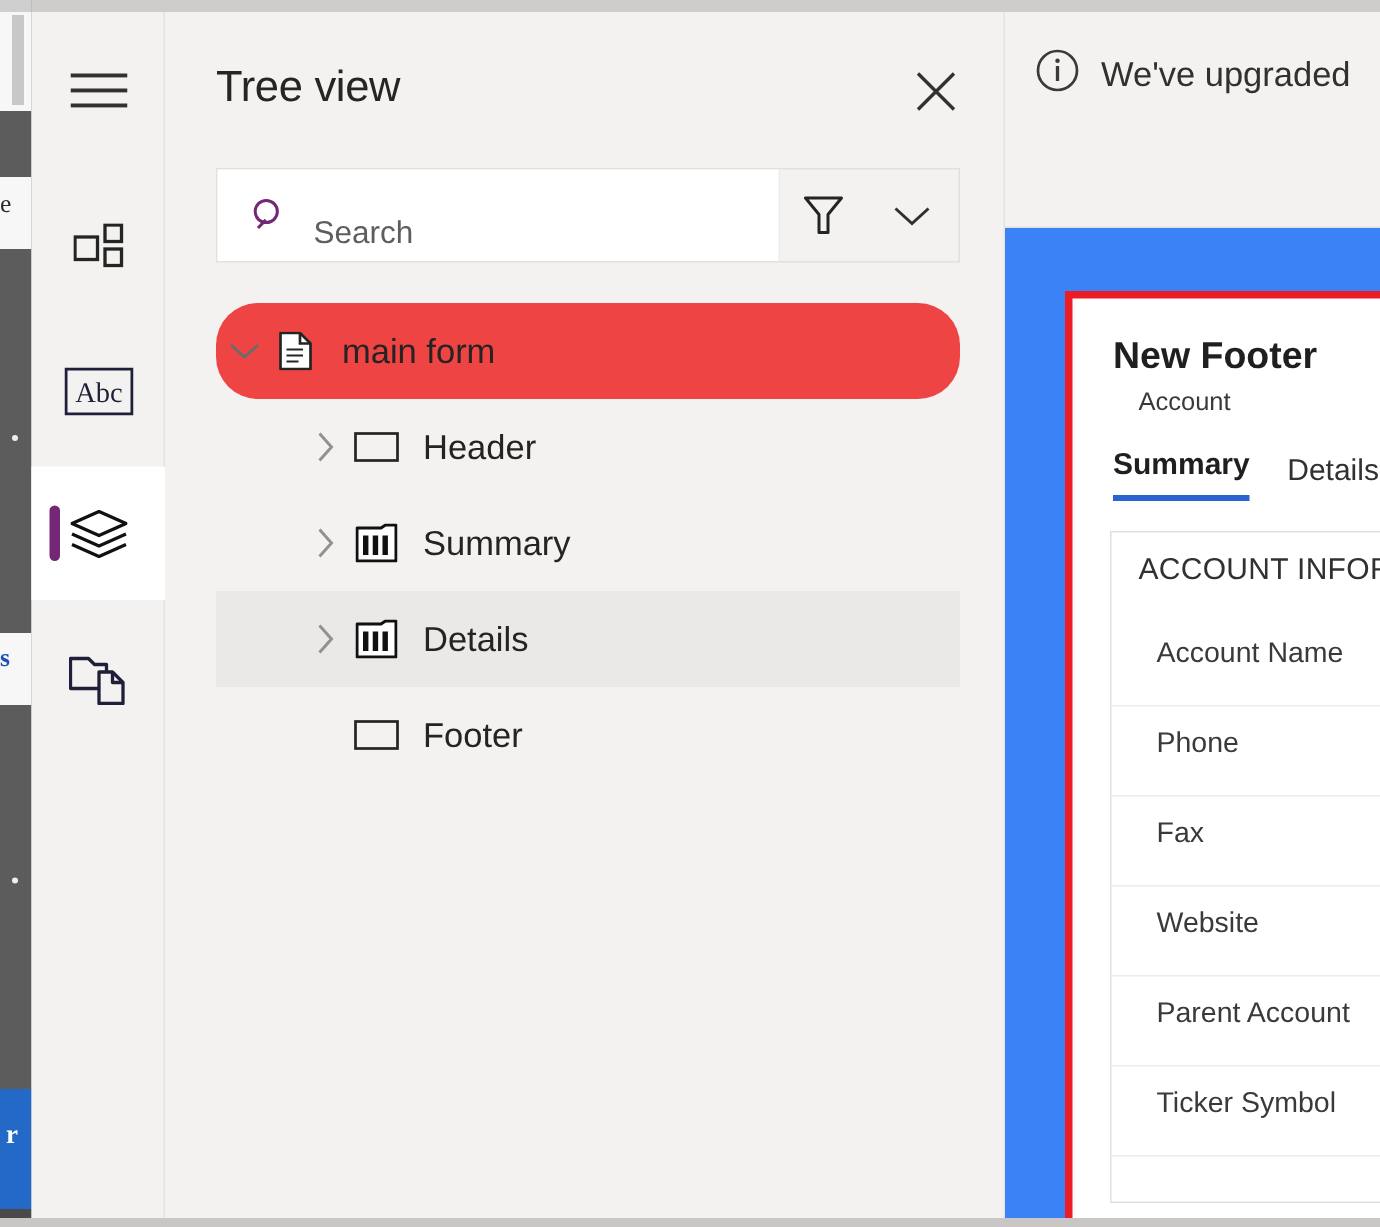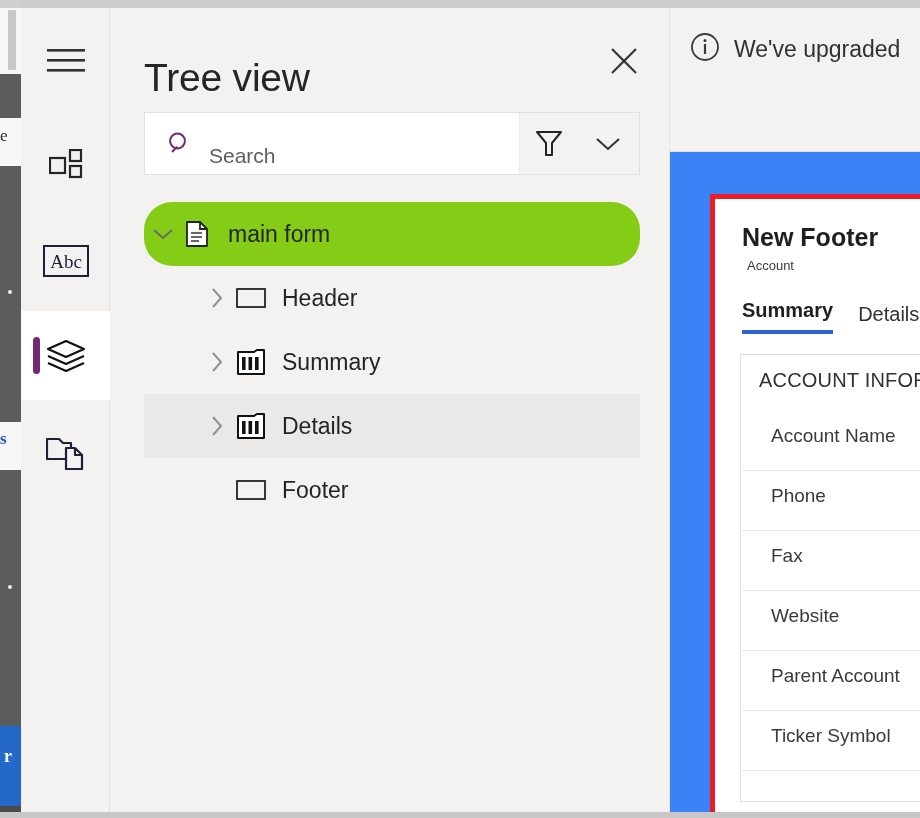--- a/index.html
+++ b/index.html
@@ -84,22 +84,22 @@
   .tree-panel {
     position: absolute; left: 111px; top: 8px;
     width: 559px; height: 804px;
     background: #f3f2f1;
     border-right: 1px solid #e6e4e2;
   }
   .tree-head {
     position: relative; height: 90px;
   }
   .tree-title {
-    position: absolute; left: 33px; top: 48px;
-    font-size: 39px; color: #262524; font-weight: 400;
+    position: absolute; left: 33px; top: 34px;
+    font-size: 29px; color: #262524; font-weight: 400;
     letter-spacing: -0.2px;
   }
   .close-btn {
     position: absolute; right: 28px; top: 36px;
     width: 34px; height: 34px; cursor: pointer;
     display: flex; align-items: center; justify-content: center;
   }
 
   .search-wrap {
     position: absolute; left: 33px; top: 104px;
@@ -130,21 +130,21 @@
     display: flex; align-items: center; justify-content: center;
     cursor: pointer;
   }
 
   
   .tree-list { position: absolute; left: 33px; top: 194px; width: 496px; }
   .tree-row {
     display: flex; align-items: center;
     height: 64px; cursor: pointer;
   }
-  .tree-row.sel   { background: #84cc16; border-radius: 28px; }
+  .tree-row.sel   { background: #ef4444; border-radius: 28px; }
   .tree-row.hover { background: #ebe9e7; }
   .tw-caret { flex: none; width: 30px; display: flex; justify-content: center; align-items: center; }
   .tw-icon  { flex: none; width: 38px; display: flex; justify-content: center; align-items: center; }
   .tw-label { font-size: 23px; color: #252423; margin-left: 12px; }
 
   
   .canvas {
     position: absolute; left: 670px; top: 8px;
     width: 250px; height: 804px;
     background: #3b82f6;
@@ -169,22 +169,22 @@
     border: 5px solid #ec1c24;
     border-right: none;
     background: #ffffff;
   }
   .form-title {
     position: absolute; left: 27px; top: 24px;
     font-size: 25px; font-weight: bold; color: #201f1e;
     white-space: nowrap;
   }
   .form-sub {
-    position: absolute; left: 32px; top: 59px;
-    font-size: 13px; color: #3b3a39;
+    position: absolute; left: 44px; top: 59px;
+    font-size: 17px; color: #3b3a39;
   }
   .form-tabs {
     position: absolute; left: 27px; top: 100px;
     display: flex; align-items: flex-end; gap: 25px;
   }
   .ftab {
     font-size: 20px; color: #323130; padding-bottom: 8px;
     cursor: pointer; white-space: nowrap;
   }
   .ftab.active { font-weight: bold; color: #201f1e; border-bottom: 4px solid #2b64cf; }

